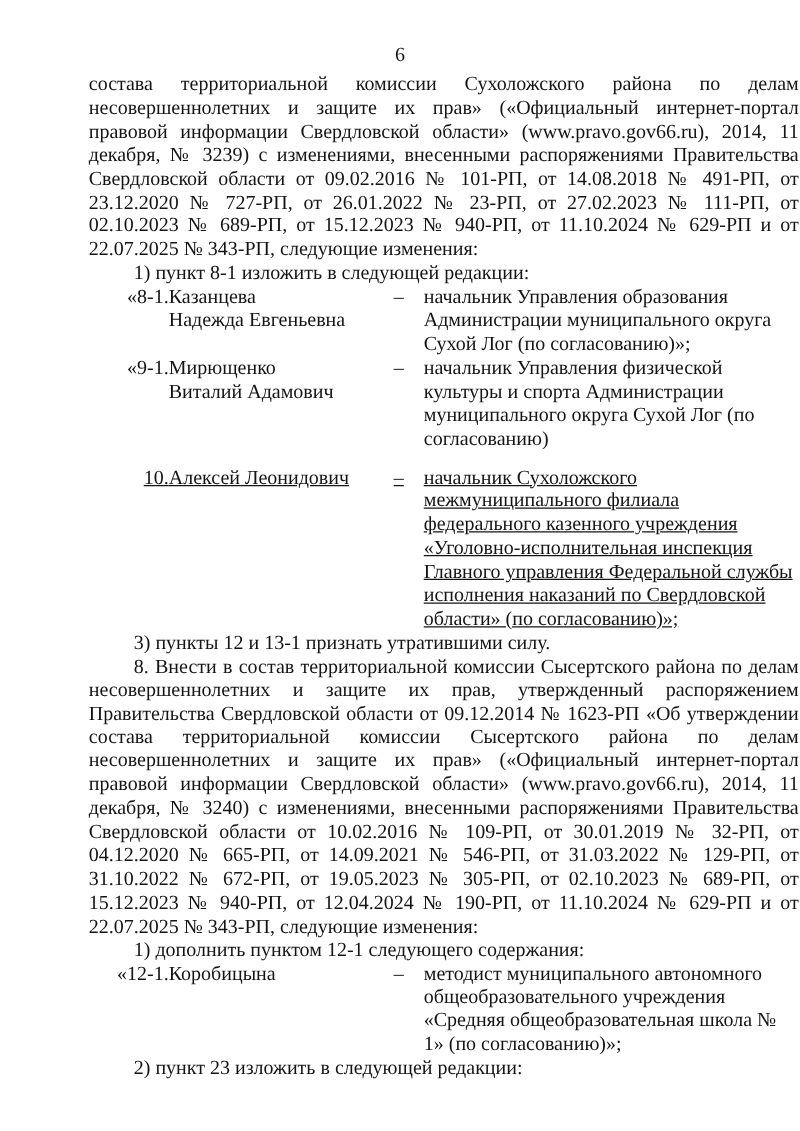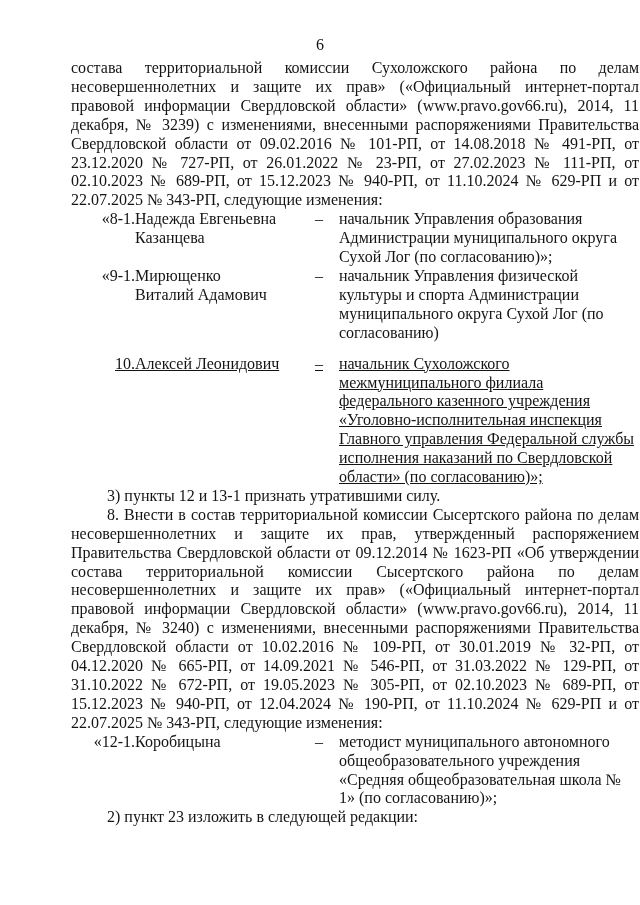--- a/index.html
+++ b/index.html
@@ -45,26 +45,27 @@
 <body>
 
 <div class="page">
 
   <div class="page-number">6</div>
 
   <div class="content">
 
     <p class="just">состава территориальной комиссии Сухоложского района по делам несовершеннолетних и защите их прав» («Официальный интернет-портал правовой информации Свердловской области» (www.pravo.gov66.ru), 2014, 11 декабря, № 3239) с изменениями, внесенными распоряжениями Правительства Свердловской области от 09.02.2016 № 101-РП, от 14.08.2018 № 491-РП, от 23.12.2020 № 727-РП, от 26.01.2022 № 23-РП, от 27.02.2023 № 111-РП, от 02.10.2023 № 689-РП, от 15.12.2023 № 940-РП, от 11.10.2024 № 629-РП и от 22.07.2025 № 343-РП, следующие изменения:</p>
 
+    <p class="sub">1) пункт 8-1 изложить в следующей редакции:</p>
 
     <div class="row">
       <div class="num">«8-1.</div>
       <div class="name">
+        <div>Казанцева</div>
         <div>Надежда Евгеньевна</div>
-        <div>Казанцева</div>
       </div>
       <div class="dash">–</div>
       <div class="desc">начальник Управления образования Администрации муниципального округа Сухой Лог (по согласованию)»;</div>
     </div>
 
 
     <div class="row">
       <div class="num">«9-1.</div>
       <div class="name">
         <div>Мирющенко</div>
@@ -80,20 +81,21 @@
         <div>Алексей Леонидович</div>
       </div>
       <div class="dash">–</div>
       <div class="desc">начальник Сухоложского межмуниципального филиала федерального казенного учреждения «Уголовно-исполнительная инспекция Главного управления Федеральной службы исполнения наказаний по Свердловской области» (по согласованию)»;</div>
     </div>
 
     <p class="sub">3) пункты 12 и 13-1 признать утратившими силу.</p>
 
     <p class="just ind">8. Внести в состав территориальной комиссии Сысертского района по делам несовершеннолетних и защите их прав, утвержденный распоряжением Правительства Свердловской области от 09.12.2014 № 1623-РП «Об утверждении состава территориальной комиссии Сысертского района по делам несовершеннолетних и защите их прав» («Официальный интернет-портал правовой информации Свердловской области» (www.pravo.gov66.ru), 2014, 11 декабря, № 3240) с изменениями, внесенными распоряжениями Правительства Свердловской области от 10.02.2016 № 109-РП, от 30.01.2019 № 32-РП, от 04.12.2020 № 665-РП, от 14.09.2021 № 546-РП, от 31.03.2022 № 129-РП, от 31.10.2022 № 672-РП, от 19.05.2023 № 305-РП, от 02.10.2023 № 689-РП, от 15.12.2023 № 940-РП, от 12.04.2024 № 190-РП, от 11.10.2024 № 629-РП и от 22.07.2025 № 343-РП, следующие изменения:</p>
 
+    <p class="sub">1) дополнить пунктом 12-1 следующего содержания:</p>
 
     <div class="row">
       <div class="num">«12-1.</div>
       <div class="name">
         <div>Коробицына</div>
       </div>
       <div class="dash">–</div>
       <div class="desc">методист муниципального автономного общеобразовательного учреждения «Средняя общеобразовательная школа № 1» (по согласованию)»;</div>
     </div>
 

